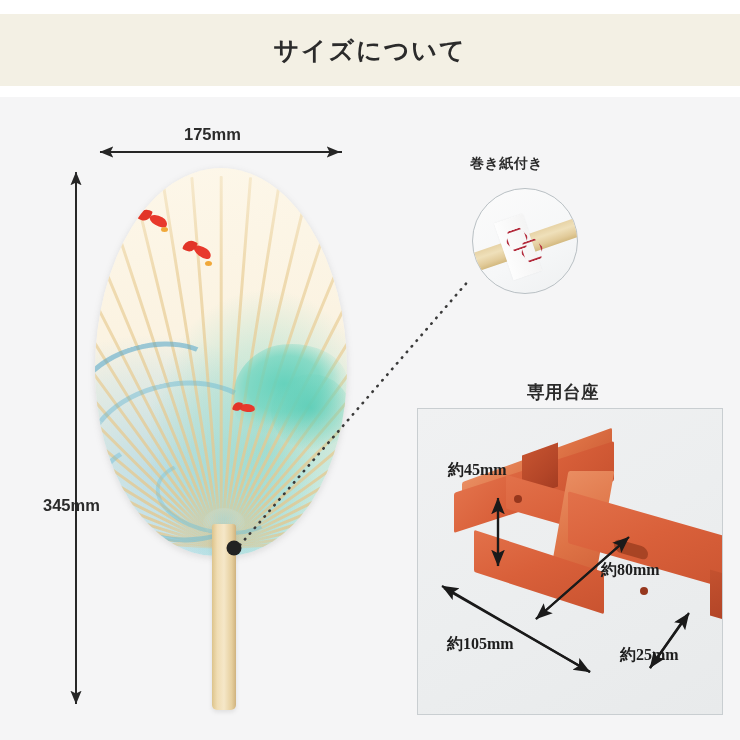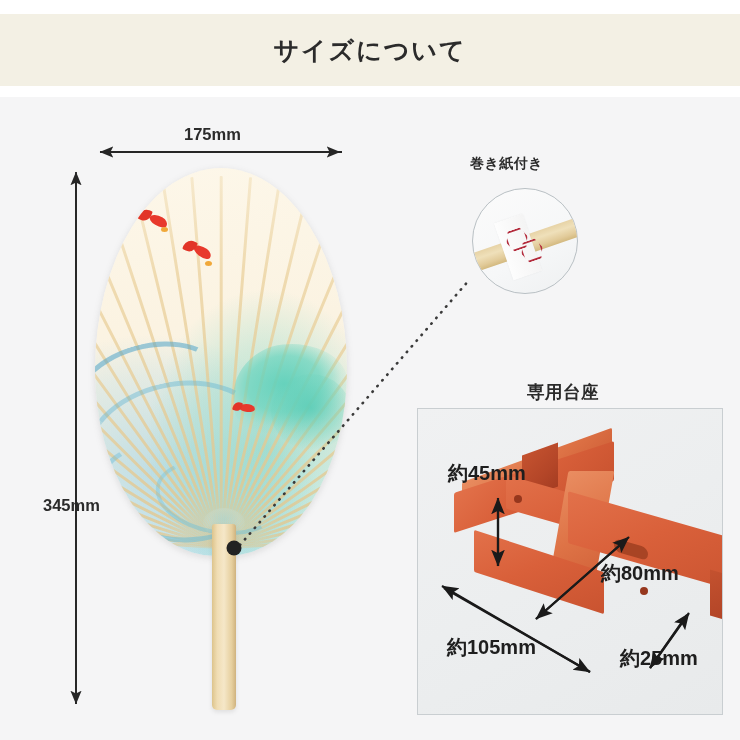--- a/index.html
+++ b/index.html
@@ -260,25 +260,25 @@
   }
   .wood {
     position: absolute;
     background: linear-gradient(145deg, #e2714a 0%, #d9603a 45%, #c95330 100%);
   }
   .wood-dark { background: linear-gradient(145deg, #c4522f 0%, #b44628 60%, #a53d22 100%); }
   .wood-light { background: linear-gradient(150deg, #e98d61 0%, #de7346 55%, #d06038 100%); }
 
   .dim-label-small {
     position: absolute;
-    font-size: 20px;
+    font-size: 16px;
     font-weight: bold;
     color: #1e1e1e;
     white-space: nowrap;
-    font-family: Liberation Sans, sans-serif;
+    font-family: Liberation Serif, serif;
     text-align: right;
   }
   .lbl-45  { left: 448px; top: 460px; }
   .lbl-80  { left: 601px; top: 560px; }
   .lbl-105 { left: 404px; top: 634px; margin-left: 43px; }
   .lbl-25  { left: 620px; top: 645px; }
 
   svg.overlay {
     position: absolute;
     left: 0; top: 0;

